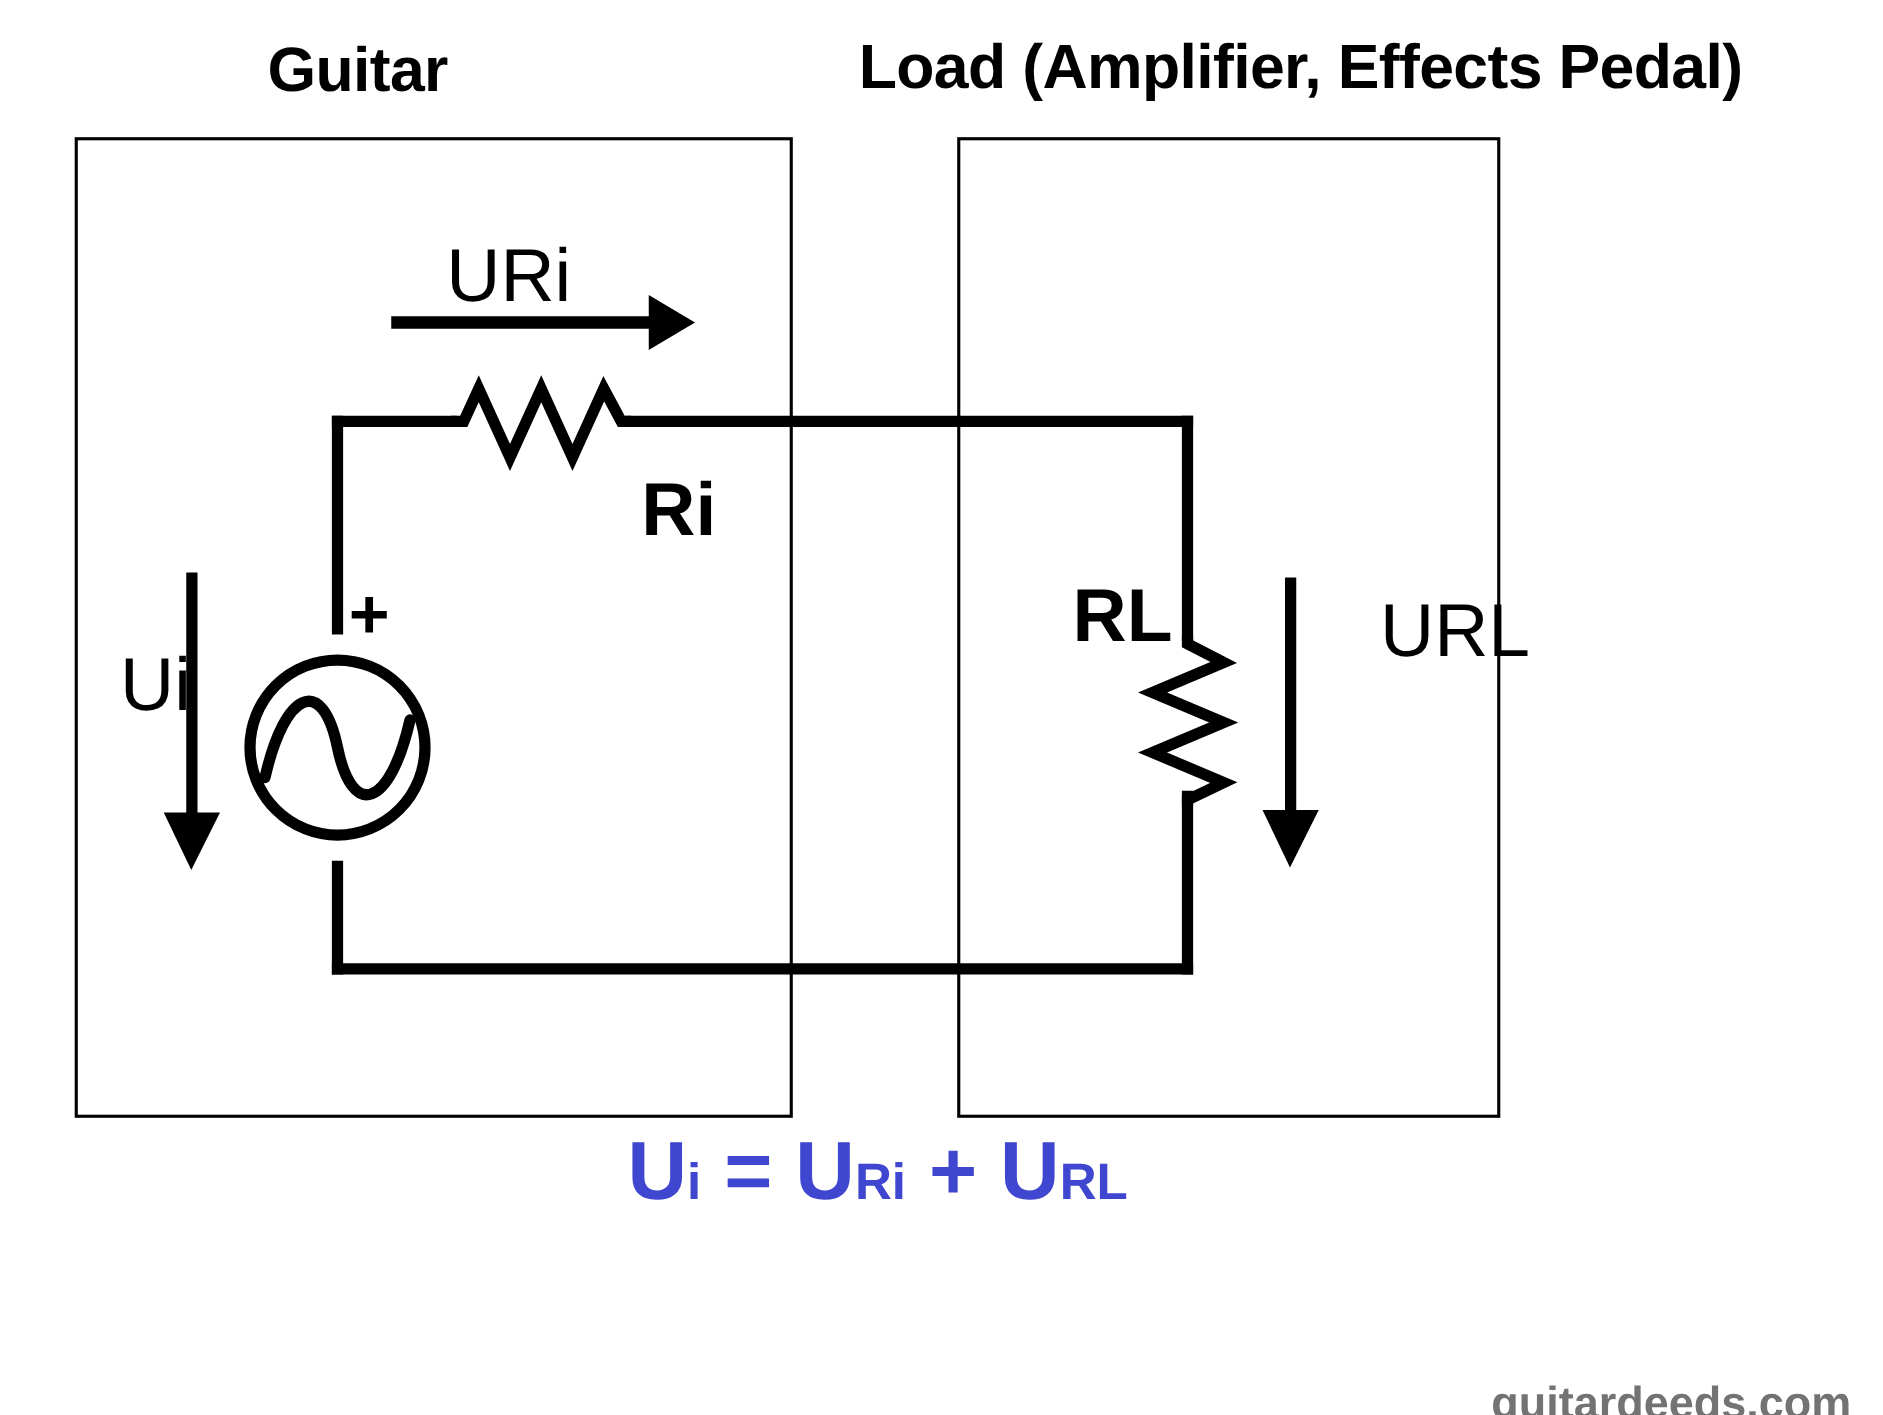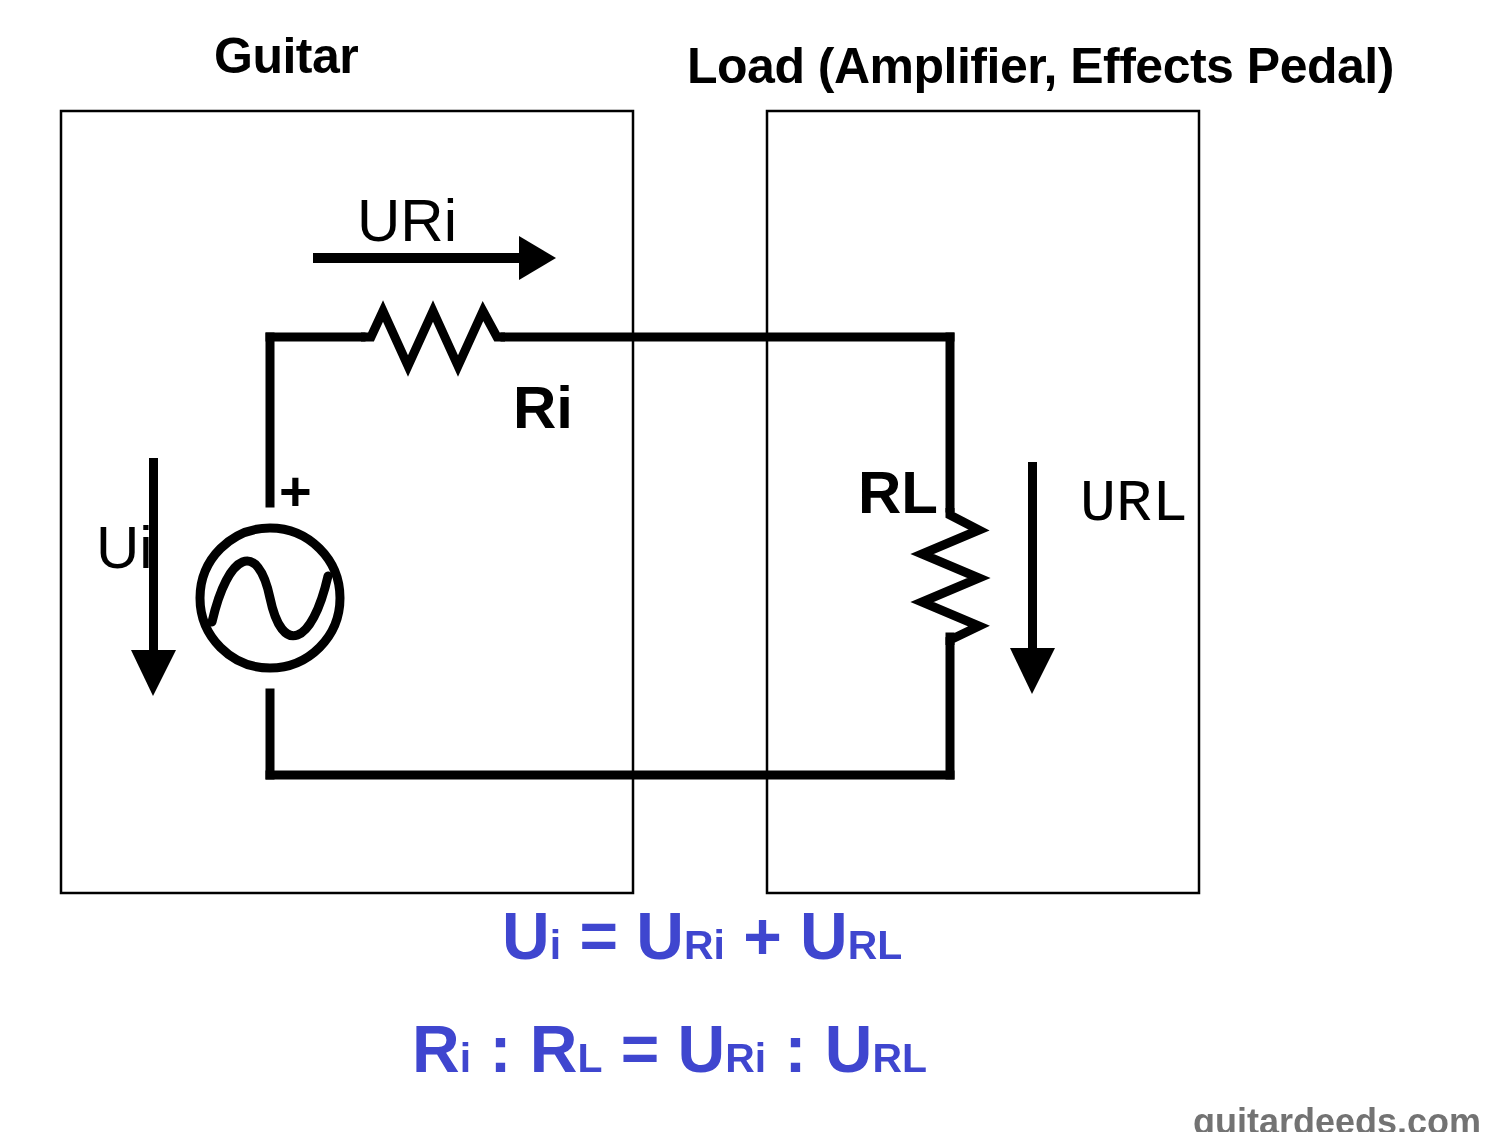--- a/index.html
+++ b/index.html
@@ -32,36 +32,36 @@
     color: #000000;
     white-space: nowrap;
     letter-spacing: -0.5px;
   }
   #title-guitar {
     left: 214px;
     top: 27px;
   }
   #title-load {
     left: 687px;
-    top: 37px;
+    top: 24px;
   }
   .circ-label {
     position: absolute;
     font-family: "Liberation Sans", sans-serif;
     font-weight: normal;
     font-size: 60px;
     color: #000000;
     white-space: nowrap;
   }
   #label-uri  { left: 357px; top: 186px; }
   #label-ri   { left: 513px; top: 373px; font-weight: bold; }
   #label-ui   { left: 96px;  top: 513px; }
   #label-plus { left: 279px; top: 458px; font-size: 56px; font-weight: bold; }
   #label-rl   { left: 858px; top: 458px; font-weight: bold; }
-  #label-url  { left: 1080px; top: 470px; font-family: Liberation Mono, monospace; }
+  #label-url  { left: 1104px; top: 470px; }
 
   .formula {
     position: absolute;
     font-family: "Liberation Sans", sans-serif;
     font-weight: bold;
     color: #3f46cf;
     white-space: nowrap;
     font-size: 66px;
     line-height: 1;
   }
@@ -147,17 +147,16 @@
   <div class="circ-label" id="label-ui">Ui</div>
 
   <div class="circ-label" id="label-plus">+</div>
 
   <div class="circ-label" id="label-rl">RL</div>
 
   <div class="circ-label" id="label-url">URL</div>
 
   <div class="formula" id="formula-1">U<sub>i</sub> = U<sub>Ri</sub> + U<sub>RL</sub></div>
 
-  <div class="formula" id="formula-2">R<sub>i</sub> : R<sub>L</sub> = U<sub>Ri</sub> : U<sub>RL</sub></div>
 
   <div id="watermark">guitardeeds.com</div>
 
 </div>
 
 </body></html>

